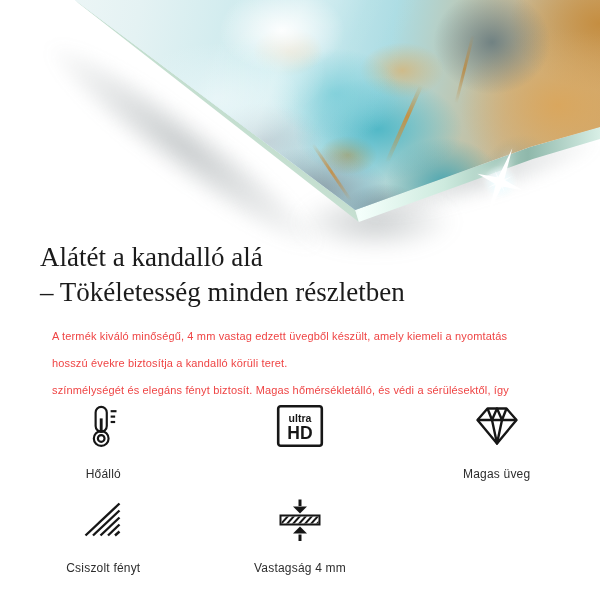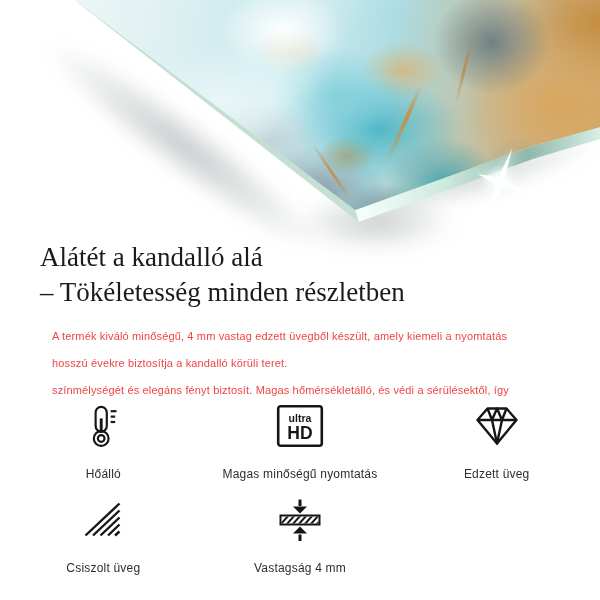--- a/index.html
+++ b/index.html
@@ -152,47 +152,46 @@
     </div>
 
     <div class="feature">
       <div class="icon-box">
         <svg class="ic" width="48" height="44" viewBox="0 0 48 44">
           <rect x="2.2" y="2.2" width="43.6" height="39.6" rx="2.5" stroke-width="2.6"></rect>
           <text x="24" y="17.5" font-size="10.5" text-anchor="middle">ultra</text>
           <text x="24" y="35" font-size="17.5" text-anchor="middle">HD</text>
         </svg>
       </div>
-      <div class="flabel">Magas minőségű nyomtatás</div>
     </div>
 
 
     <div class="feature">
       <div class="icon-box">
         <svg class="ic" width="46" height="42" viewBox="0 0 46 42" stroke-width="2.2" stroke-linejoin="round">
           <path d="M13.5 3.5 L32.5 3.5 L42.5 15 L23 38.5 L3.5 15 Z"></path>
           <path d="M3.5 15 L42.5 15"></path>
           <path d="M13.5 3.5 L18 15 L23 3.5 L28 15 L32.5 3.5"></path>
           <path d="M18 15 L23 38.5 L28 15"></path>
         </svg>
       </div>
-      <div class="flabel">Edzett üveg</div>
+      <div class="flabel">Magas üveg</div>
     </div>
 
     <div class="feature">
       <div class="icon-box">
         <svg class="ic" width="40" height="38" viewBox="0 0 40 38" stroke-width="3">
           <path d="M2.5 34.5 L36.5 2.5"></path>
           <path d="M10 34.5 L36.5 9.5"></path>
           <path d="M17.5 34.5 L36.5 16.5"></path>
           <path d="M25 34.5 L36.5 23.5"></path>
           <path d="M32 34.5 L36.5 30.5"></path>
         </svg>
       </div>
-      <div class="flabel">Csiszolt üveg</div>
+      <div class="flabel">Csiszolt fényt</div>
     </div>
 
     <div class="feature">
       <div class="icon-box">
         <svg class="ic" width="44" height="44" viewBox="0 0 44 44">
           <defs>
               <clipPath id="barclip">
                 <rect x="3.5" y="18.5" width="37" height="7"></rect>
               </clipPath>
             </defs>

